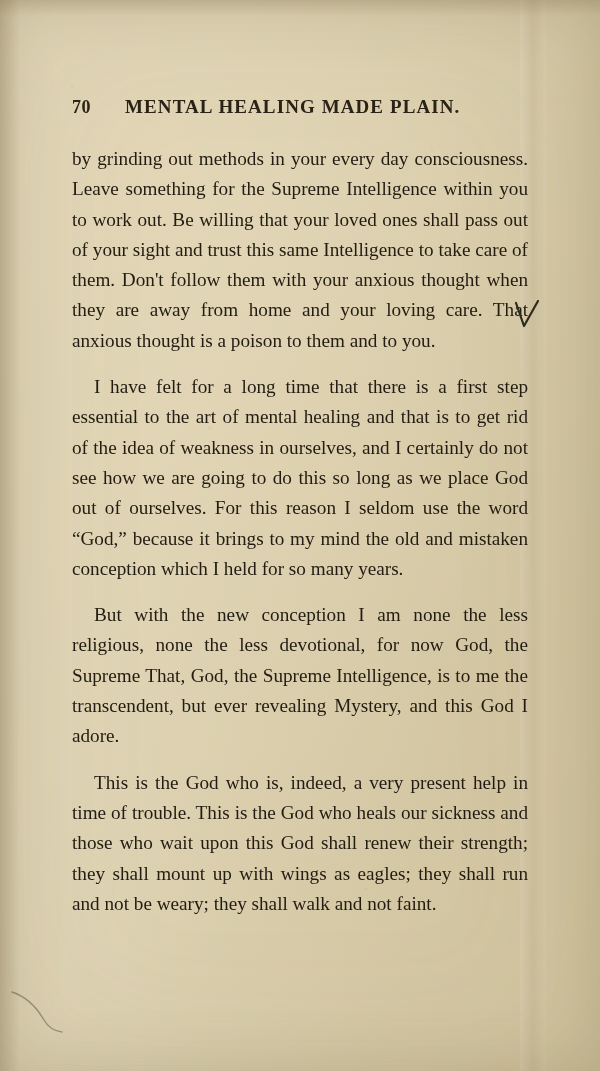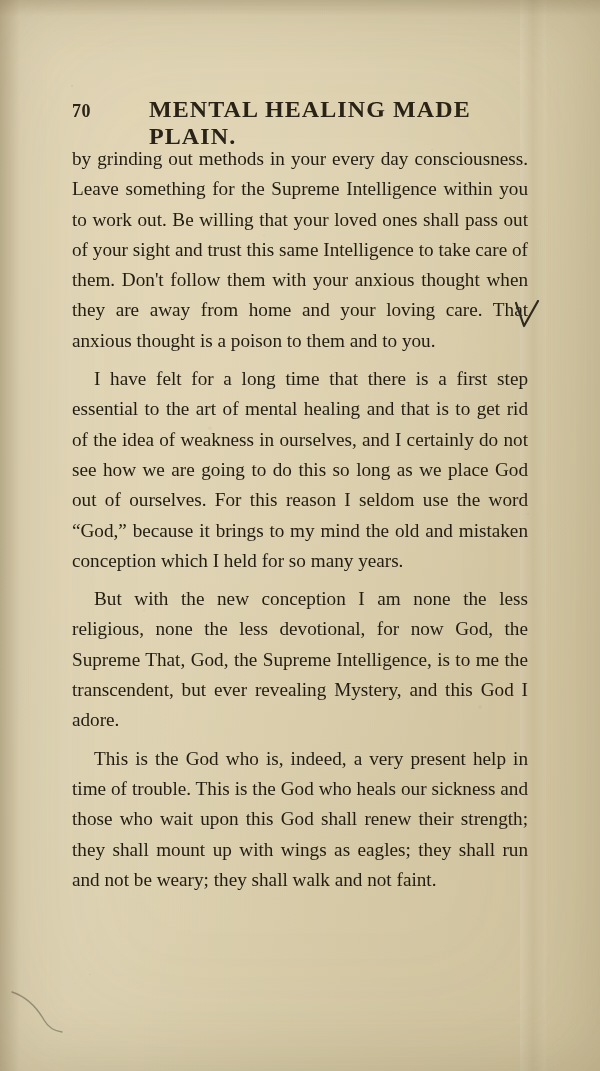--- a/index.html
+++ b/index.html
@@ -61,50 +61,49 @@
   }
 
   .header {
     position: absolute;
     top: 96px;
     left: 72px;
     right: 72px;
     display: flex;
     align-items: baseline;
     color: #2a2317;
-    gap: 24px;
   }
   .folio {
     font-size: 18px;
     font-weight: 700;
     letter-spacing: 0.5px;
     margin-right: 34px;
   }
   .running-head {
-    font-size: 24px;
+    font-size: 19px;
     font-weight: 700;
     letter-spacing: 1.1px;
   }
 
   .body-text {
     position: absolute;
     top: 144px;
     left: 72px;
     width: 456px;
     color: #221c12;
     font-size: 19.2px;
     line-height: 30.3px;
     text-align: justify;
     text-justify: inter-word;
   }
   .body-text p {
     margin: 0;
   }
   .body-text p + p {
-    margin-top: 8px;
+    margin-top: 16px;
     text-indent: 22px;
   }
 
   
   .margin-mark {
     position: absolute;
     left: 514px;
     top: 300px;
     width: 26px;
     height: 30px;

